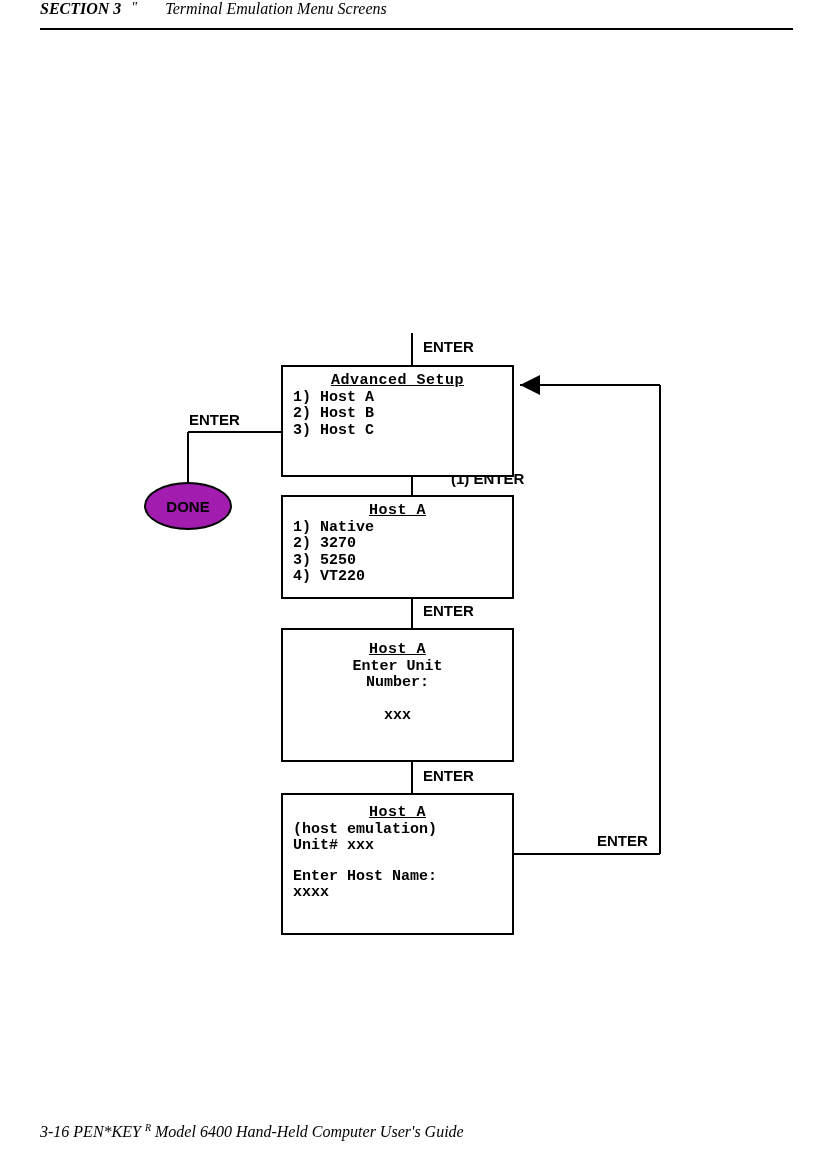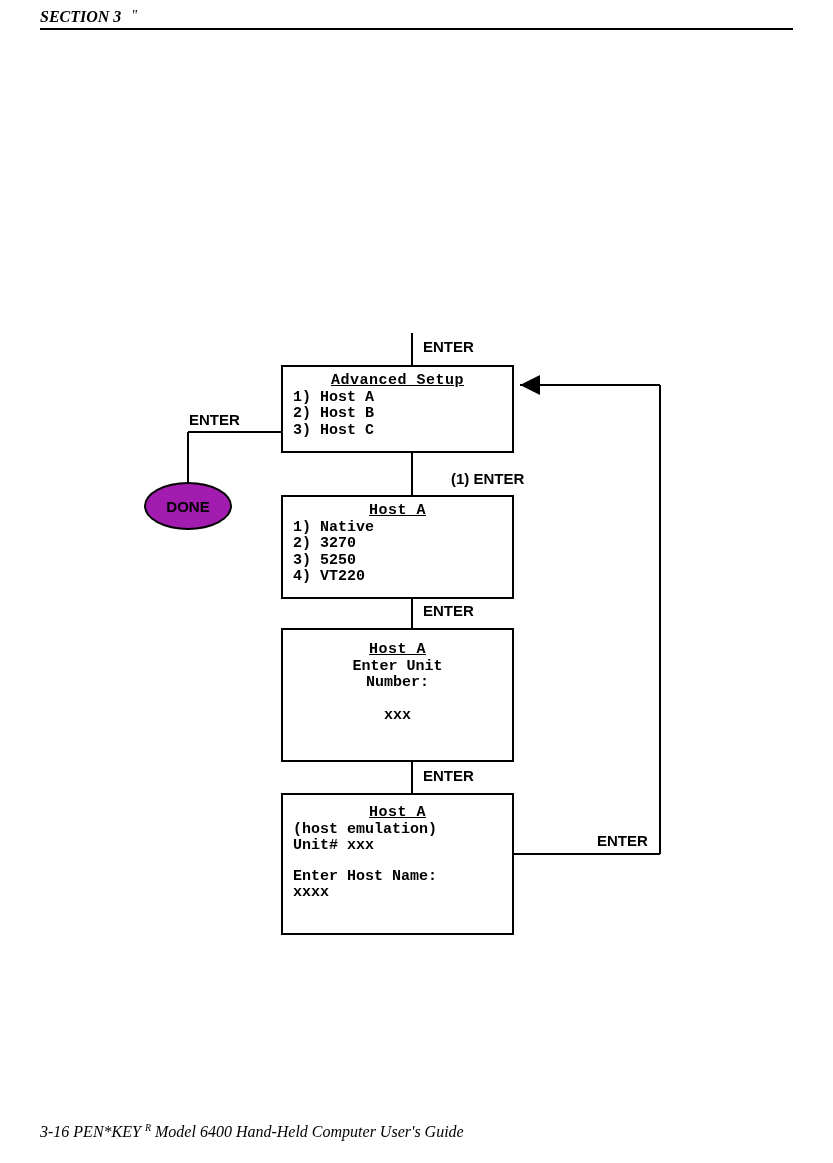--- a/index.html
+++ b/index.html
@@ -10,21 +10,20 @@
     height: 1163px;
   }
   .header {
     position: absolute;
     top: 0;
     left: 40px;
     right: 40px;
     height: 30px;
     border-bottom: 2px solid #000;
     display: flex;
-    align-items: flex-end;
     padding-bottom: 2px;
   }
   .section-label {
     font-weight: bold;
     font-style: italic;
     font-size: 16px;
     margin-right: 10px;
   }
   .quote-mark {
     font-style: italic;
@@ -96,20 +95,21 @@
   .center-text { text-align: center; }
 </style>
 </head>
 <body>
 
 <div class="page">
 
   <div class="header">
     <span class="section-label">SECTION 3</span>
     <span class="quote-mark">"</span>
+    <span class="header-title">Terminal Emulation Menu Screens</span>
   </div>
 
   <div class="diagram">
 
     <svg class="lines" viewBox="0 0 833 1163">
 
       <defs>
         <marker id="arrow" markerWidth="12" markerHeight="12" refX="10" refY="5" orient="auto">
           <path d="M0,0 L10,5 L0,10 Z" fill="#000"></path>
         </marker>
@@ -135,21 +135,21 @@
     <div class="label" style="left:189px; top:411px;">ENTER</div>
     <div class="label" style="left:451px; top:470px;">(1) ENTER</div>
     <div class="label" style="left:423px; top:602px;">ENTER</div>
     <div class="label" style="left:423px; top:767px;">ENTER</div>
     <div class="label" style="left:597px; top:832px;">ENTER</div>
 
     <div class="done" style="left:144px; top:482px;">
       <span>DONE</span>
     </div>
 
-    <div class="box" style="left:281px; top:365px; width:233px; height:88px;">
+    <div class="box" style="left:281px; top:365px; width:233px; height:112px;">
       <div class="title-row">Advanced Setup</div>
       <div>1) Host A</div>
       <div>2) Host B</div>
       <div>3) Host C</div>
     </div>
 
     <div class="box" style="left:281px; top:495px; width:233px; height:104px;">
       <div class="title-row">Host  A</div>
       <div>1) Native</div>
       <div>2) 3270</div>

